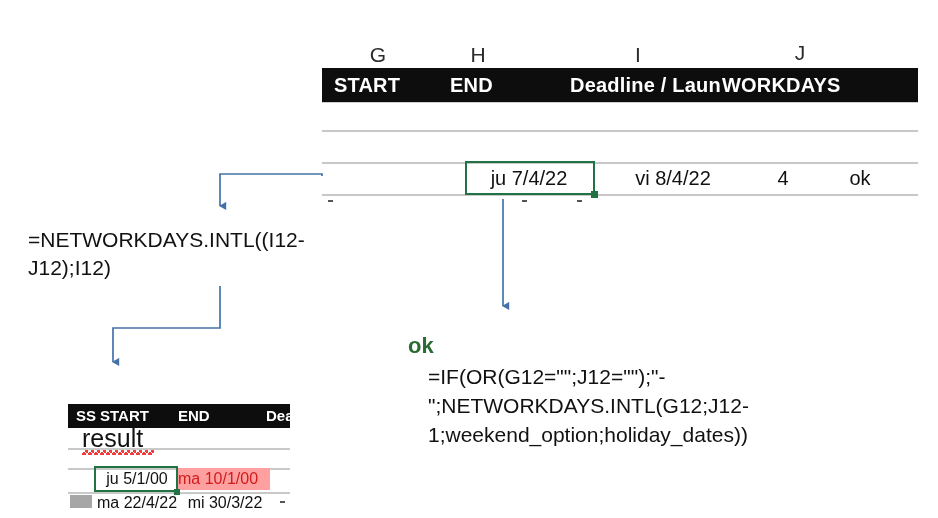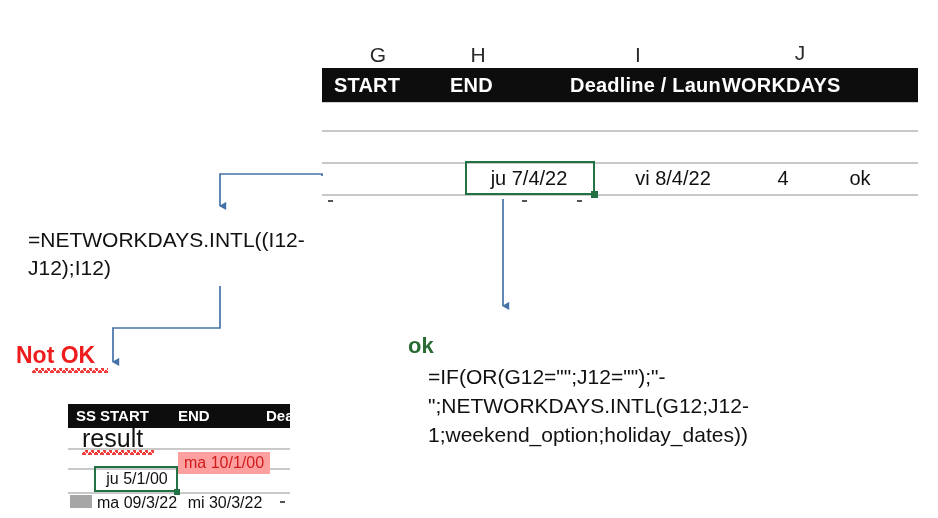--- a/index.html
+++ b/index.html
@@ -150,50 +150,46 @@
     <div class="ghost-row" style="top:128px;">
       <div class="ghost-tick" style="left:6px;"></div>
       <div class="ghost-tick" style="left:200px;"></div>
       <div class="ghost-tick" style="left:255px;"></div>
 
     </div>
   </div>
 
   <div class="abs formula" style="left:28px;top:226px;width:300px;">=NETWORKDAYS.INTL((I12-J12);I12)</div>
 
-  <div class="abs" style="left:16px;top:342px;">
-    <span class="notok">Not OK</span>
-    <span class="sq" style="left:16px;top:26px;width:76px;"></span>
-  </div>
 
   <div class="abs" style="left:82px;top:379px;margin-top:45px;">
     <span class="resultlbl">result</span>
     <span class="sq" style="left:0px;top:26px;width:72px;"></span>
   </div>
 
   <div class="abs" id="bot-sheet">
     <div class="m-hdr-band"></div>
     <div class="m-hdr-cell" style="left:8px;width:26px;">SS</div>
     <div class="m-hdr-cell" style="left:32px;width:60px;">START</div>
     <div class="m-hdr-cell" style="left:110px;width:60px;">END</div>
     <div class="m-hdr-cell" style="left:198px;width:46px;">Deac</div>
 
     <div class="m-grid" style="top:44px;"></div>
     <div class="m-grid" style="top:64px;"></div>
     <div class="m-grid" style="top:88px;"></div>
 
     <div class="m-cell" style="left:30px;width:78px;text-align:center;top:64px;">ju 5/1/00</div>
-    <div class="m-cell red" style="left:110px;width:92px;text-align:center;top:48px;">ma 10/1/00</div>
+    <div class="m-cell red" style="left:110px;width:92px;text-align:left;top:64px;">ma 10/1/00</div>
 
     <div class="m-sel" style="left:26px;top:62px;width:84px;height:26px;"></div>
     <div class="m-fill" style="left:106px;top:85px;"></div>
 
     <div class="m-clip" style="top:89px;height:25px;width:100%;">
       <div class="rowbtn" style="left:2px;top:2px;width:22px;height:13px;"></div>
-      <div class="m-cell" style="left:28px;width:82px;text-align:center;top:-1px;">ma 09/3/22</div>
+      <div class="m-cell" style="left:28px;width:82px;text-align:center;top:-1px;">ma 22/4/22</div>
       <div class="m-cell" style="left:112px;width:90px;text-align:center;top:-1px;">mi 30/3/22</div>
       <div class="ghost-tick" style="left:212px;top:8px;"></div>
     </div>
   </div>
 
   <div class="abs ok-label" style="left:408px;top:333px;">ok</div>
   <div class="abs ok-formula" style="left:428px;top:362px;width:400px;">=IF(OR(G12="";J12="");"-";NETWORKDAYS.INTL(G12;J12-1;weekend_option;holiday_dates))</div>
 
 </div>
 

